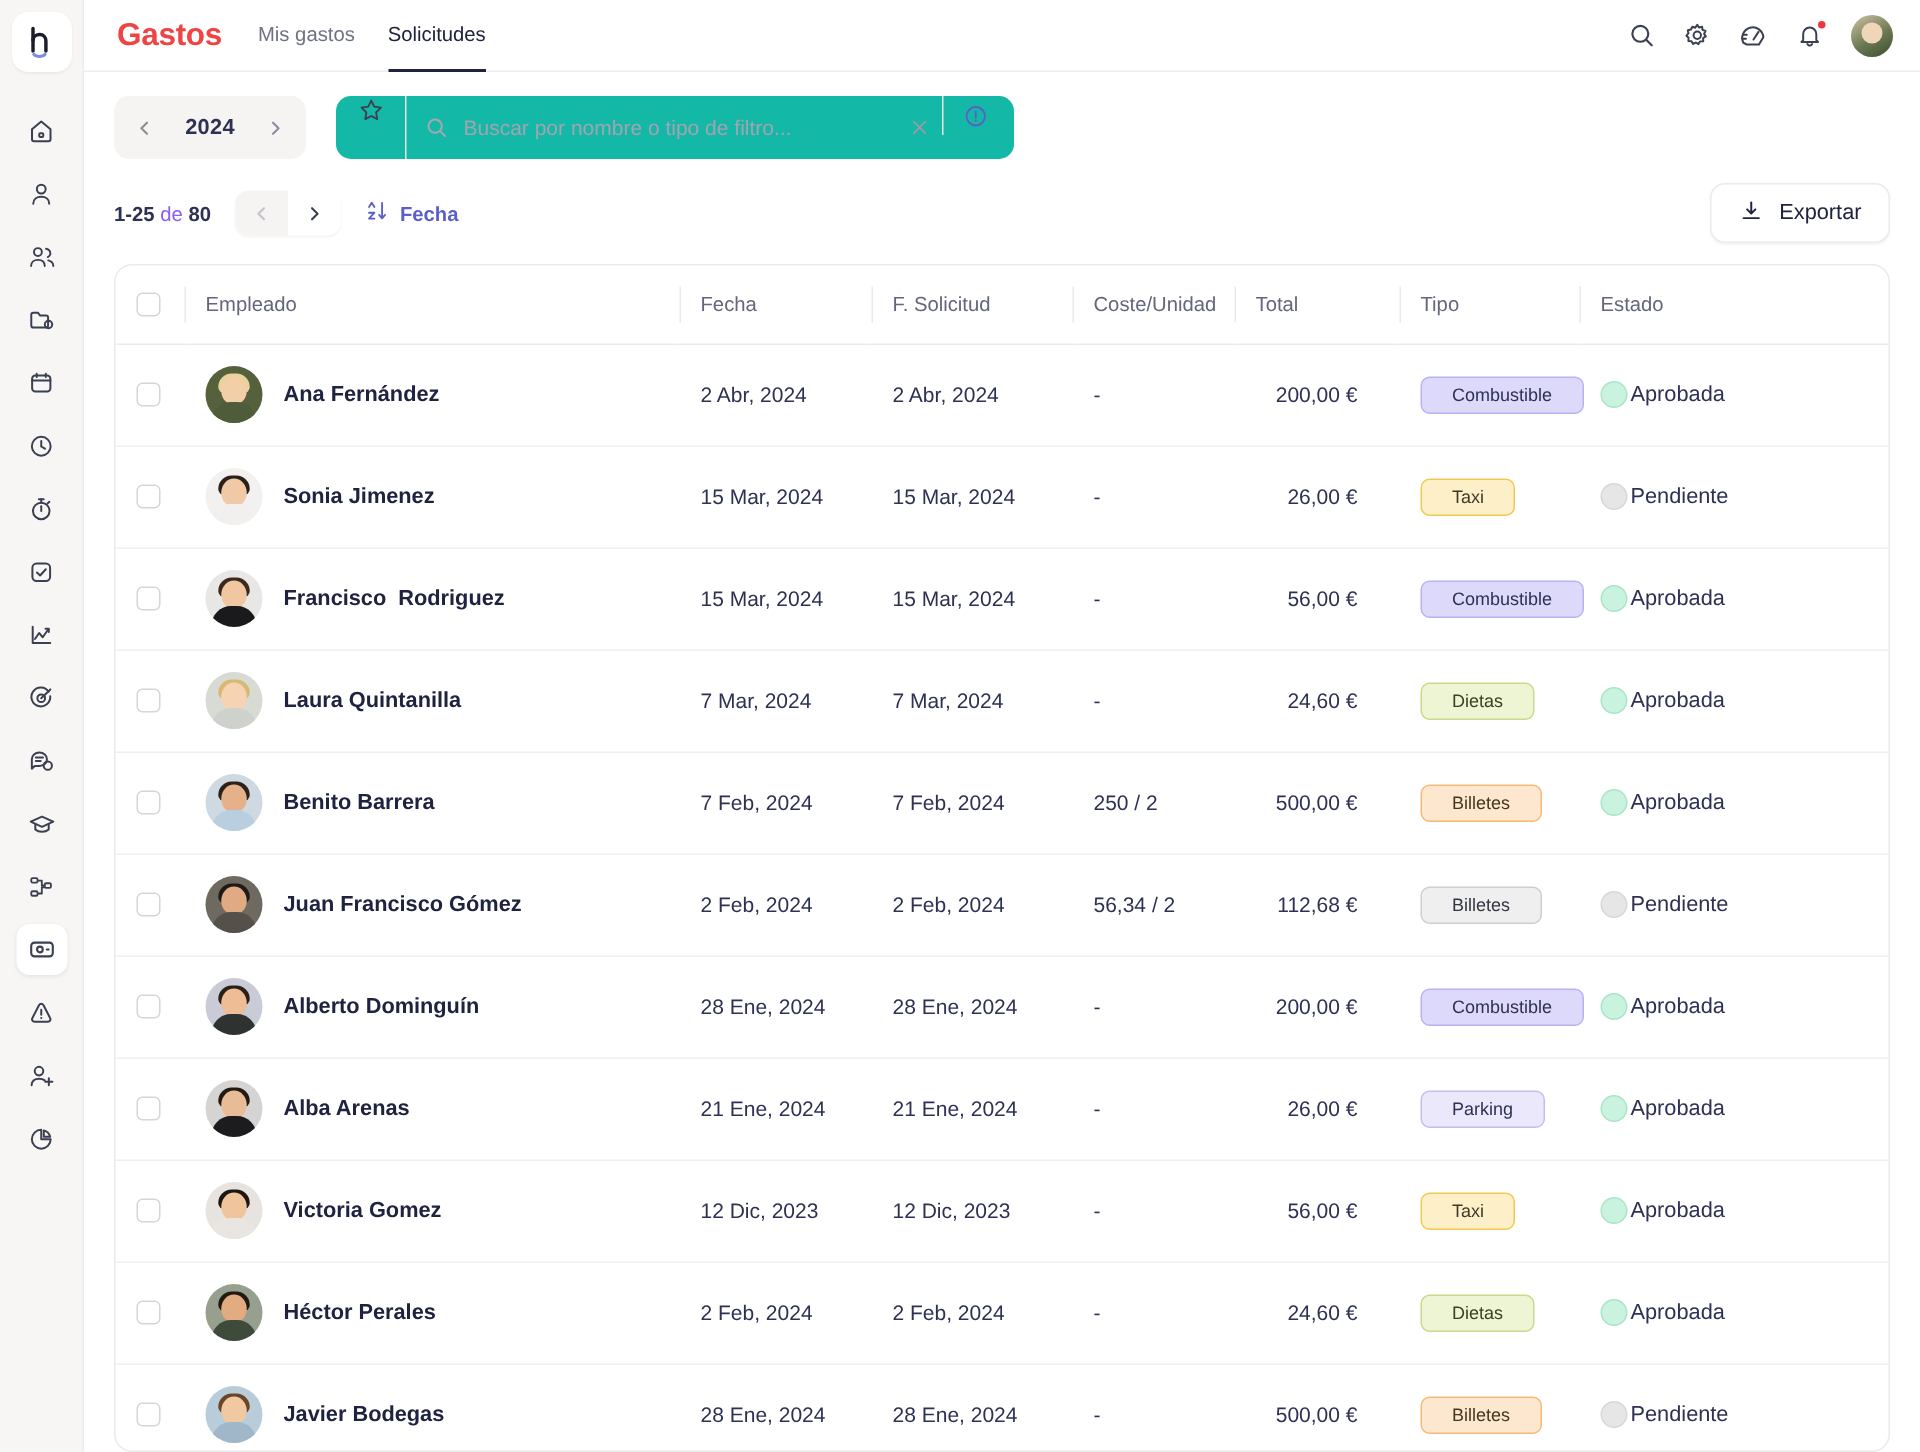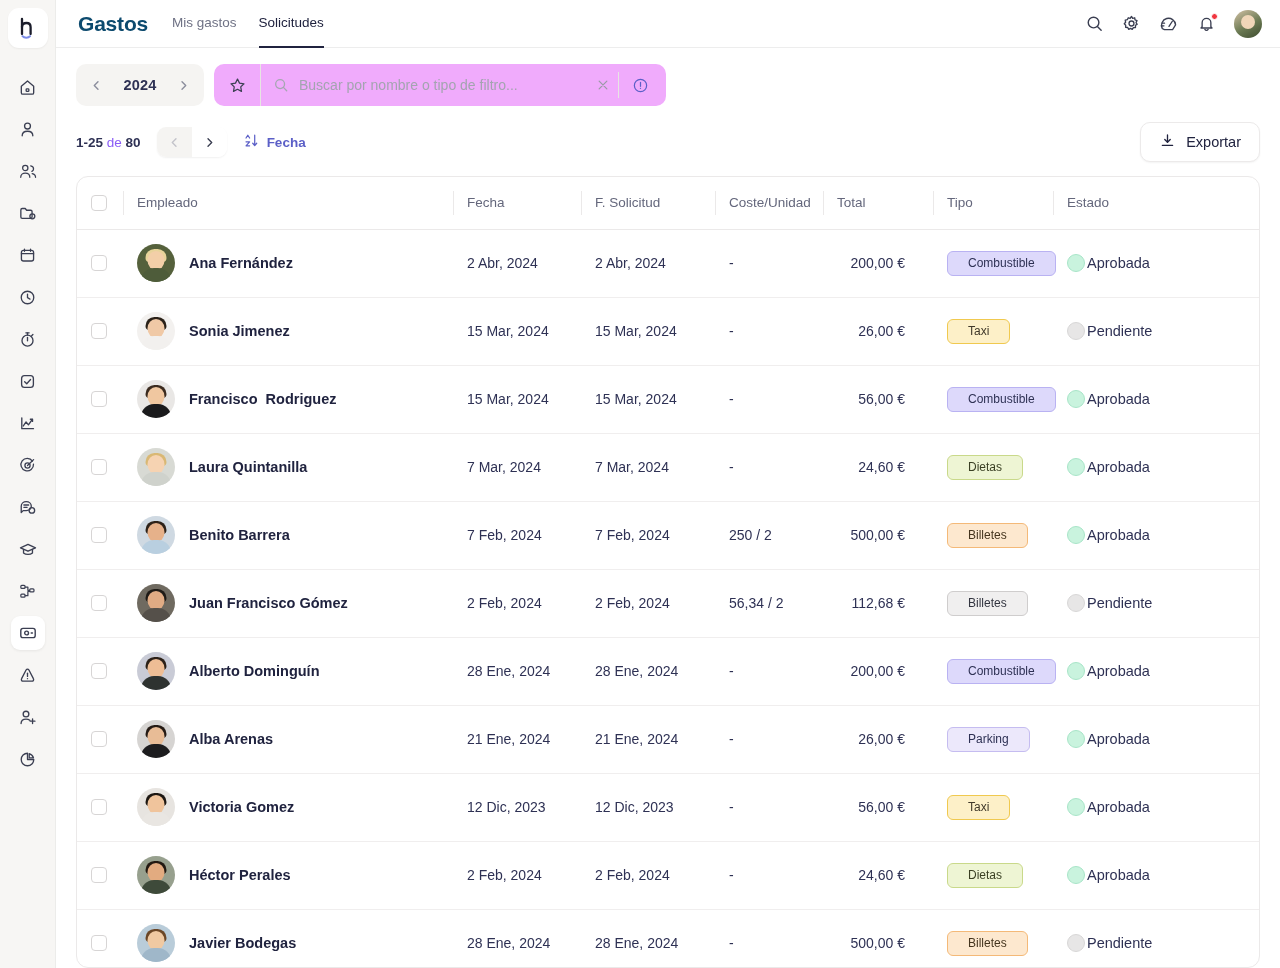--- a/index.html
+++ b/index.html
@@ -45,21 +45,21 @@
   
   .topbar {
     height: 48px; min-height: 48px;
     display: flex; align-items: center;
     padding: 0 18px 0 22px;
     border-bottom: 1px solid #ededed;
     position: relative;
   }
   .app-title {
     font-size: 21px; font-weight: 700; letter-spacing: -0.2px;
-    color: #0c4a6e; margin-right: 24px;
+    color: #ef4444; margin-right: 24px;
   }
   .tabs { display: flex; align-items: flex-end; height: 48px; gap: 22px;}
   .tab {
     font-size: 13.5px; color: #6f7285;
     height: 48px; display: flex; align-items: center;
     border-bottom: 2.5px solid transparent;
     padding-bottom: 0;
   }
   .tab.active { color: #20233f; border-bottom-color: #20233f; font-weight: 500; }
   .topbar-right {
@@ -76,34 +76,34 @@
     background: linear-gradient(150deg,#d4c2a6 0%, #6b7a53 55%, #3d4a2e 100%);
     overflow:hidden; position:relative; flex: none;
   }
   .avatar-top::after{
     content:""; position:absolute; left:7px; top:5px; width:14px; height:14px;
     border-radius:50%; background:#f0d6b8;
   }
 
   
   .filterbar {
-    display: flex; align-items: center; gap: 10px;
+    display: flex; align-items: center; gap: 20px;
     padding: 16px 20px 10px 20px;
   }
   .year-picker {
     display: flex; align-items: center; gap: 6px;
     background: #f5f4f2; border-radius: 10px;
     height: 42px; padding: 0 10px; min-width: 128px;
     justify-content: space-between;
   }
   .year-label { font-size: 14.5px; font-weight: 600; color: #2e3154; letter-spacing:0.2px;}
   .chev { color: #8b8d9c; display:flex; align-items:center; padding:0 4px;}
   .searchgroup {
-    display: flex; align-items: center;
-    background: #f0abfc; border-radius: 10px;
+    display: flex; align-items: flex-start;
+    background: #14b8a6; border-radius: 10px;
     height: 42px; width: 452px; padding: 0 4px 0 0;
   }
   .star-box { width: 46px; display:flex; align-items:center; justify-content:center; color:#3b3f52;}
   .search-field {
     flex: 1; display: flex; align-items: center; gap: 10px;
     height: 42px; padding-left: 12px;
     border-left: 1px solid #e7e5e2;
   }
   .search-field .srch-ico { color: #a6a7b2; display:flex; }
   .search-input {

